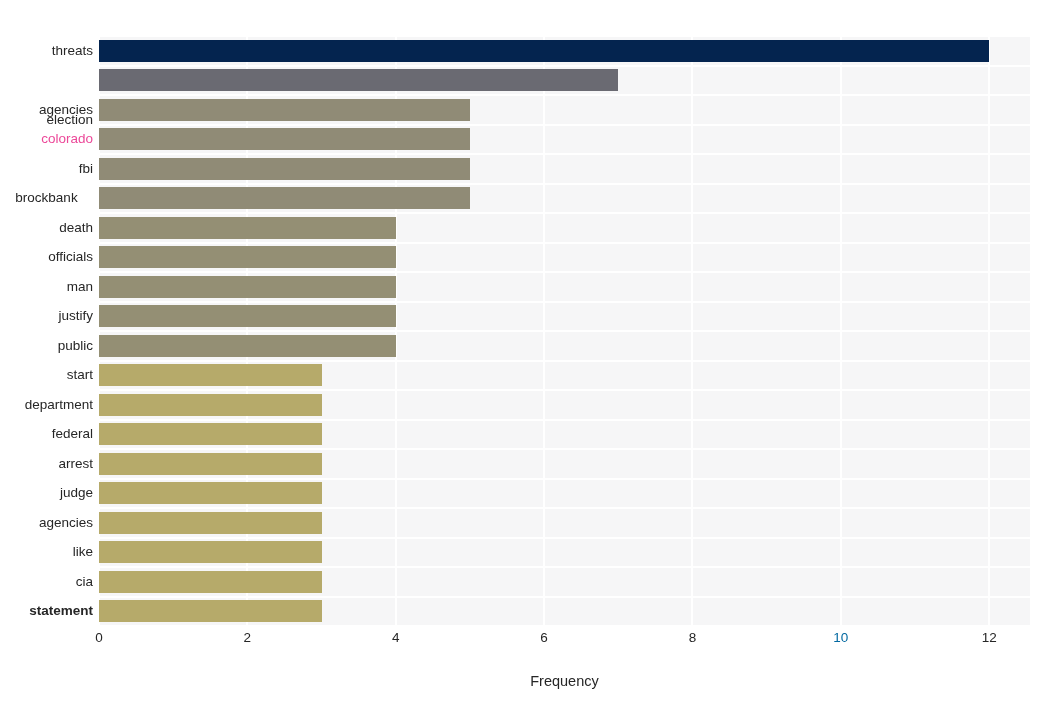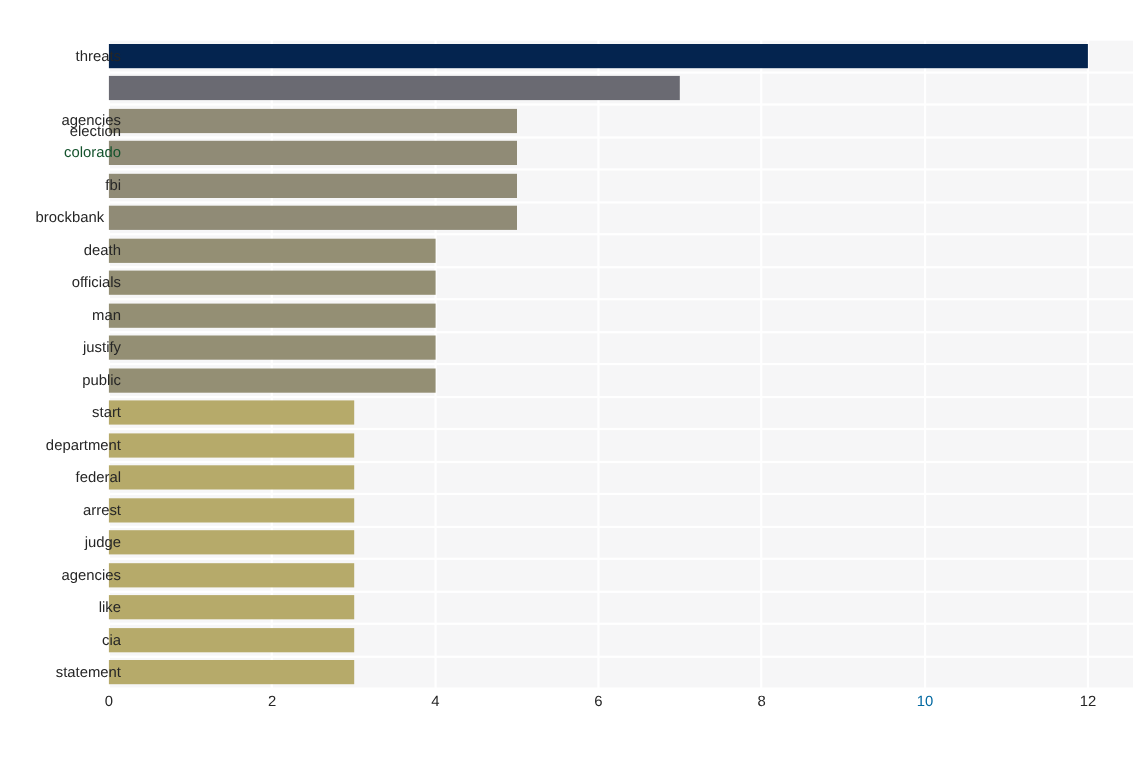--- a/index.html
+++ b/index.html
@@ -67,21 +67,21 @@
   }
   .bar {
     position: absolute;
     height: 22px;
     left: 0;
   }
 
   
   #ylabels-layer {
     position: absolute;
-    left: 17px;
+    left: 0;
     top: 36px;
     width: 93px;
     height: 590px;
   }
   .ytick-label {
     position: absolute;
     right: 0;
     width: 93px;
     text-align: right;
     font-size: 13.5px;
@@ -179,42 +179,43 @@
         <div class="bar" title="like: 3" style="top: 505.25px; width: 222.55px; background: rgb(182, 170, 106);"></div>
         <div class="bar" title="cia: 3" style="top: 534.75px; width: 222.55px; background: rgb(182, 170, 106);"></div>
         <div class="bar" title="statement: 3" style="top: 564.25px; width: 222.55px; background: rgb(182, 170, 106);"></div>
       </div>
   </div>
 
   <div id="ylabels-layer">
       <div class="ytick-label" style="top: 3.75px; color: rgb(38, 38, 38);">threats</div>
       <div class="ytick-label" style="top: 33.25px; color: rgb(38, 38, 38); margin-top: 40px;">election</div>
       <div class="ytick-label" style="top: 62.75px; color: rgb(38, 38, 38);">agencies</div>
-      <div class="ytick-label" style="top: 92.25px; color: #14532d;">colorado</div>
+      <div class="ytick-label" style="top: 92.25px; color: #ec4899;">colorado</div>
       <div class="ytick-label" style="top: 121.75px; color: rgb(38, 38, 38); margin-left: 48px;">fbi</div>
       <div class="ytick-label" style="top: 151.25px; color: rgb(38, 38, 38); text-align: center;">brockbank</div>
       <div class="ytick-label" style="top: 180.75px; color: rgb(38, 38, 38);">death</div>
       <div class="ytick-label" style="top: 210.25px; color: rgb(38, 38, 38);">officials</div>
       <div class="ytick-label" style="top: 239.75px; color: rgb(38, 38, 38);">man</div>
       <div class="ytick-label" style="top: 269.25px; color: rgb(38, 38, 38);">justify</div>
       <div class="ytick-label" style="top: 298.75px; color: rgb(38, 38, 38);">public</div>
       <div class="ytick-label" style="top: 328.25px; color: rgb(38, 38, 38);">start</div>
       <div class="ytick-label" style="top: 357.75px; color: rgb(38, 38, 38);">department</div>
       <div class="ytick-label" style="top: 387.25px; color: rgb(38, 38, 38);">federal</div>
       <div class="ytick-label" style="top: 416.75px; color: rgb(38, 38, 38);">arrest</div>
       <div class="ytick-label" style="top: 446.25px; color: rgb(38, 38, 38);">judge</div>
       <div class="ytick-label" style="top: 475.75px; color: rgb(38, 38, 38);">agencies</div>
       <div class="ytick-label" style="top: 505.25px; color: rgb(38, 38, 38);">like</div>
       <div class="ytick-label" style="top: 534.75px; color: rgb(38, 38, 38);">cia</div>
-      <div class="ytick-label" style="top: 564.25px; color: rgb(38, 38, 38);">statement</div>
+      <div class="ytick-label" style="top: 564.25px; color: rgb(38, 38, 38); font-weight: bold;">statement</div>
     </div>
   <div id="xlabels-layer">
       <div class="xtick-label" style="left: 0px; color: rgb(38, 38, 38);">0</div>
       <div class="xtick-label" style="left: 148.367px; color: rgb(38, 38, 38);">2</div>
       <div class="xtick-label" style="left: 296.733px; color: rgb(38, 38, 38);">4</div>
       <div class="xtick-label" style="left: 445.1px; color: rgb(38, 38, 38);">6</div>
       <div class="xtick-label" style="left: 593.466px; color: rgb(38, 38, 38);">8</div>
       <div class="xtick-label" style="left: 741.833px; color: #0369a1;">10</div>
       <div class="xtick-label" style="left: 890.199px; color: rgb(38, 38, 38);">12</div>
     </div>
 
+  <div id="xaxis-title" style="color: rgb(38, 38, 38);">Frequency</div>
 
 </div>
 
 </body></html>

